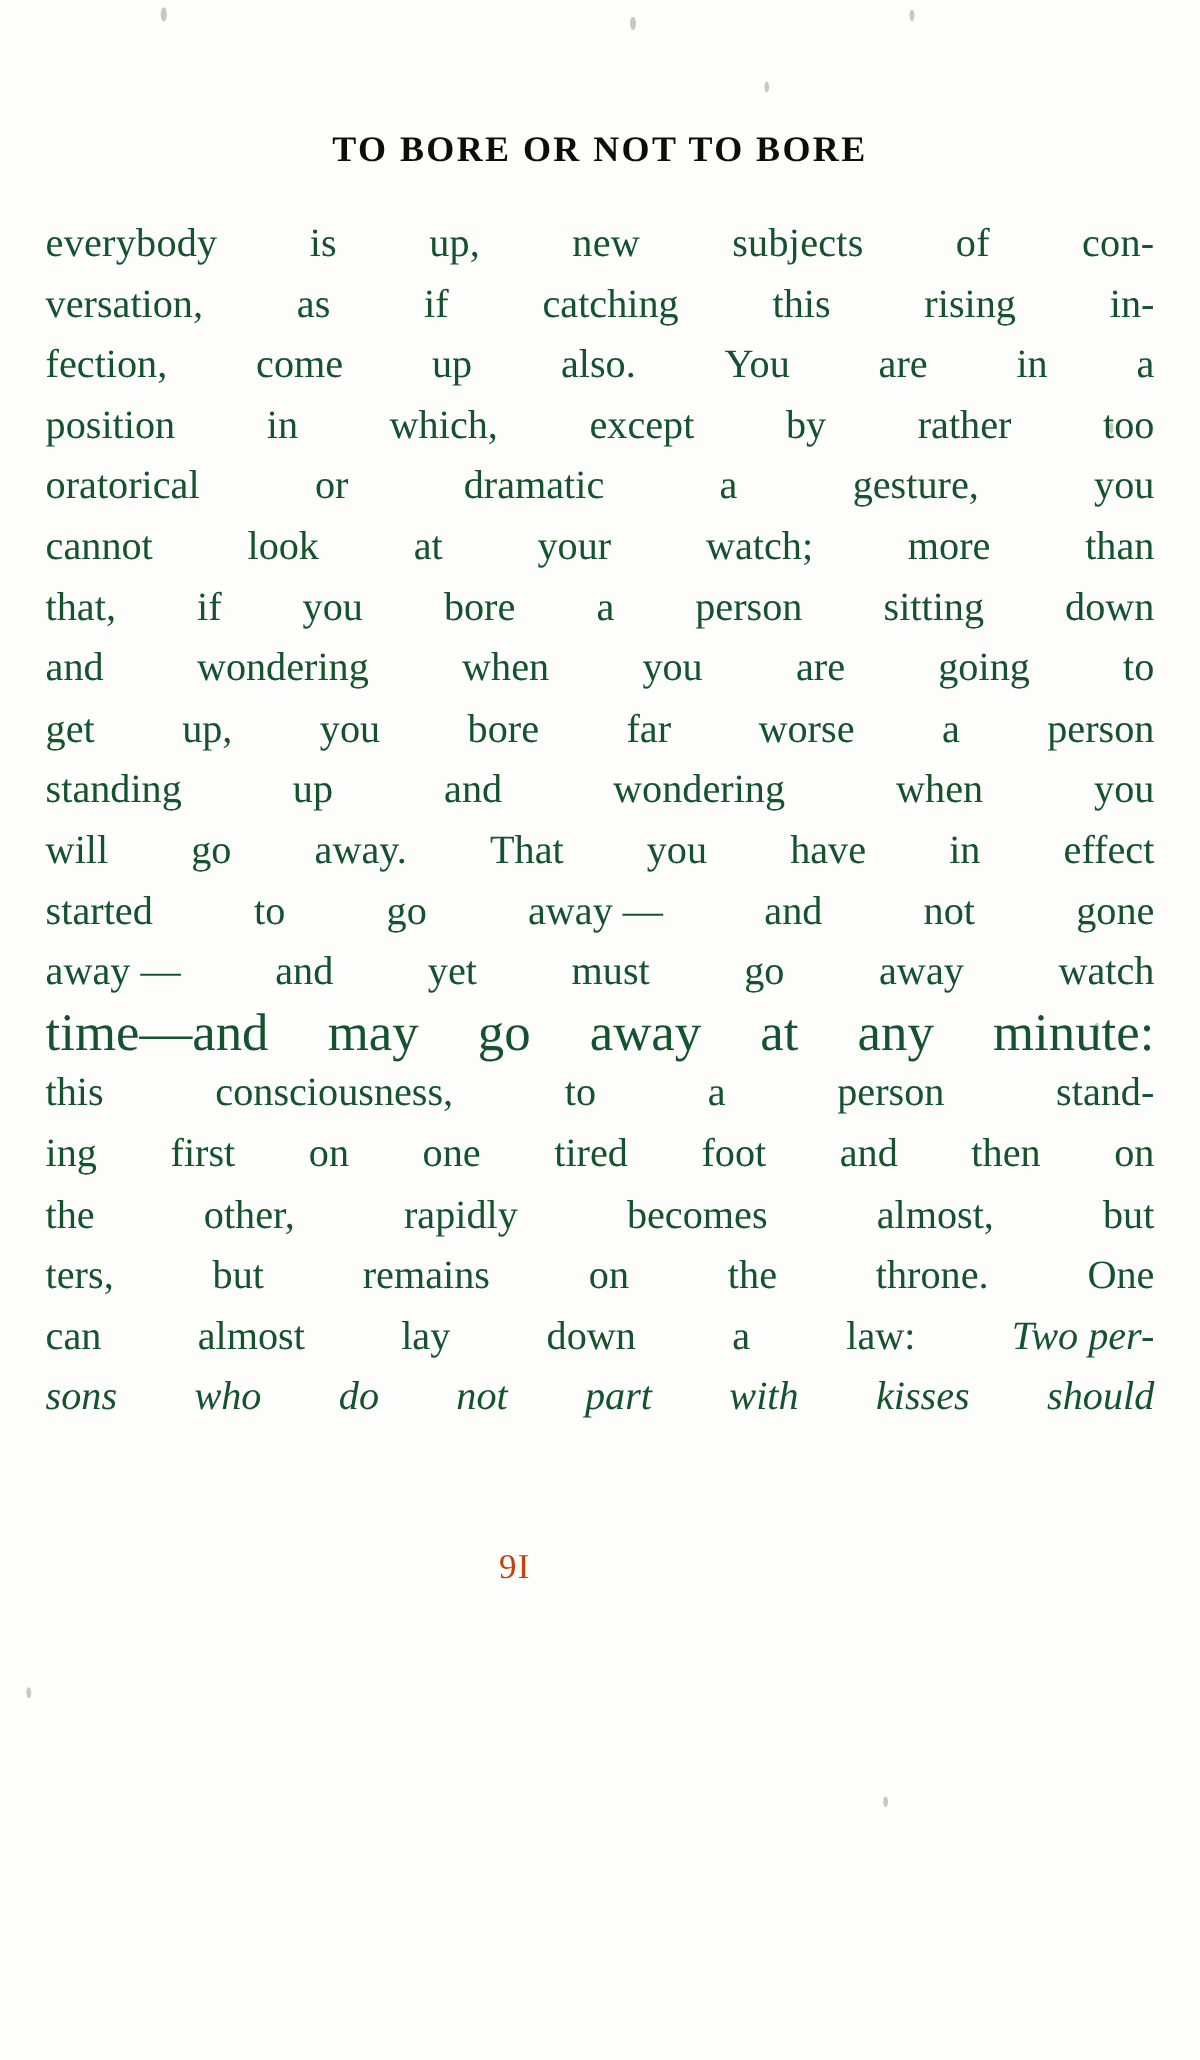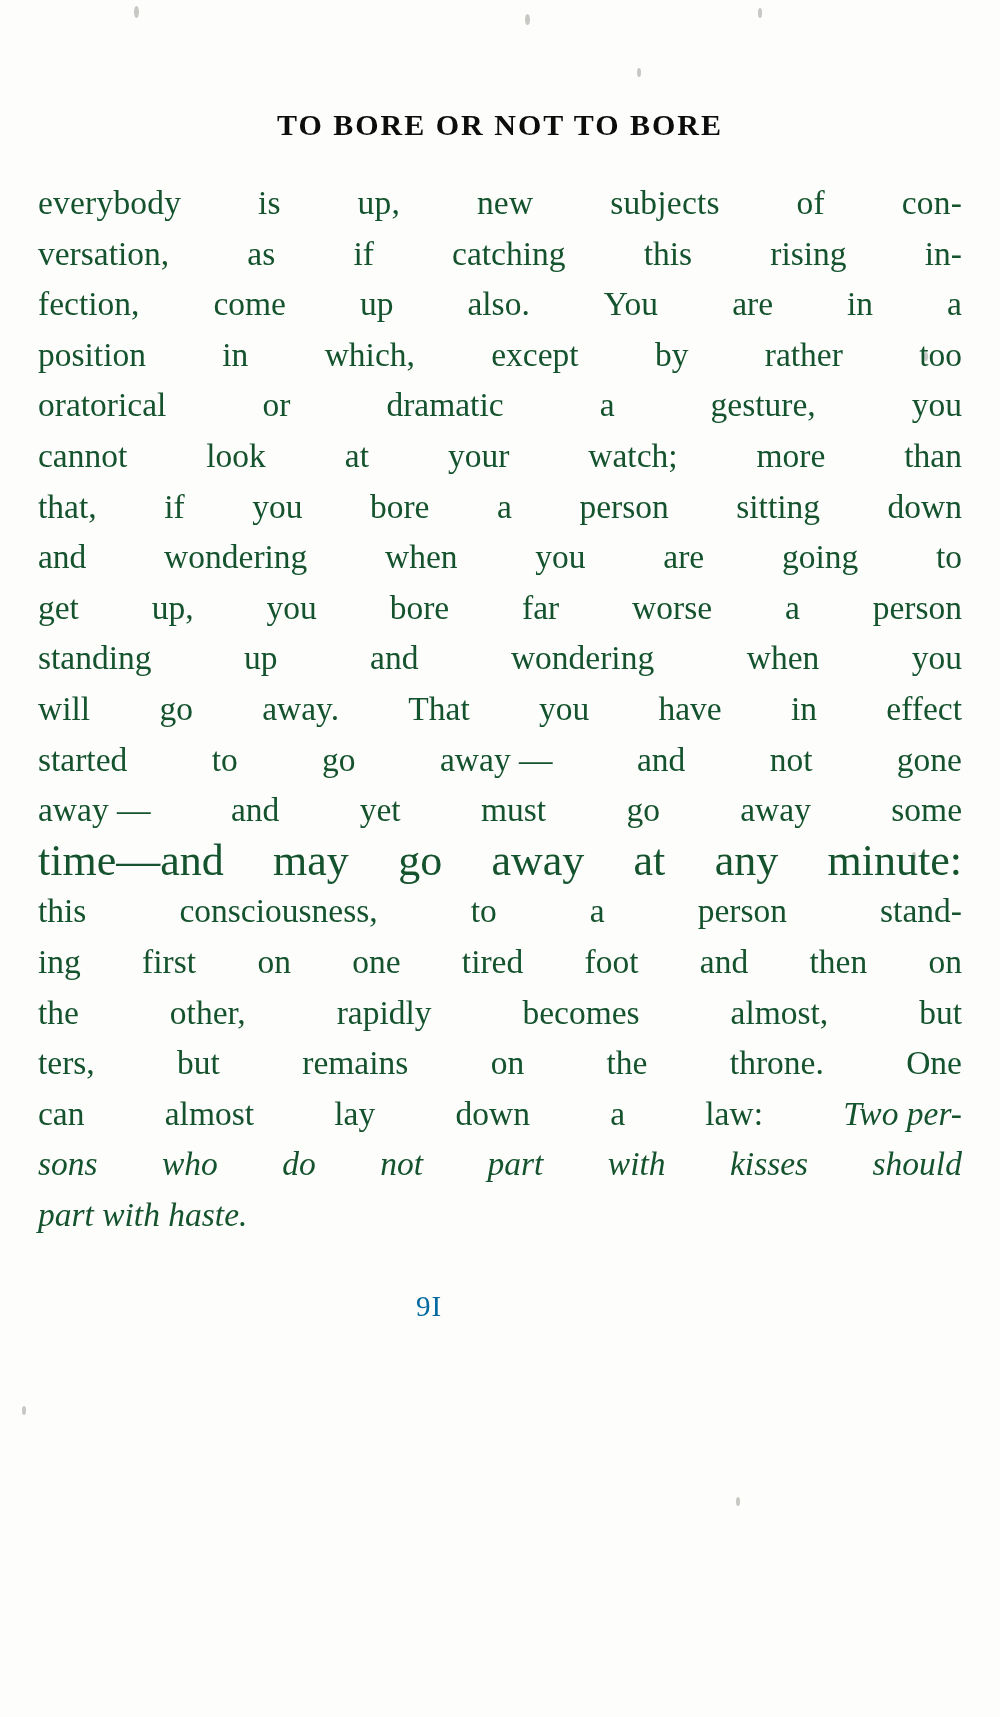--- a/index.html
+++ b/index.html
@@ -79,21 +79,21 @@
   }
 
   .folio {
     position: absolute;
     left: 0;
     top: 1290px;
     width: 858px;
     text-align: center;
     font-size: 29px;
     letter-spacing: 1px;
-    color: #0369a1;
+    color: #c2410c;
   }
 </style>
 </head>
 <body>
 
 <div class="page">
 
   <div class="speck" style="left:134px; top:6px; width:5px; height:12px;"></div>
   <div class="speck" style="left:525px; top:14px; width:5px; height:11px;"></div>
   <div class="speck" style="left:758px; top:8px; width:4px; height:10px;"></div>
@@ -229,21 +229,21 @@
       <span>gone</span>
     </div>
 
     <div class="line j">
       <span>away —</span>
       <span>and</span>
       <span>yet</span>
       <span>must</span>
       <span>go</span>
       <span>away</span>
-      <span>some</span>
+      <span>watch</span>
     </div>
 
     <div class="line j" style="font-size:44px;">
       <span>time—and</span>
       <span>may</span>
       <span>go</span>
       <span>away</span>
       <span>at</span>
       <span>any</span>
       <span>minute:</span>
@@ -304,19 +304,18 @@
       <span>sons</span>
       <span>who</span>
       <span>do</span>
       <span>not</span>
       <span>part</span>
       <span>with</span>
       <span>kisses</span>
       <span>should</span>
     </div>
 
-    <div class="line left ital">part with haste.</div>
 
   </div>
 
   <div class="folio">9I</div>
 
 </div>
 
 </body></html>

